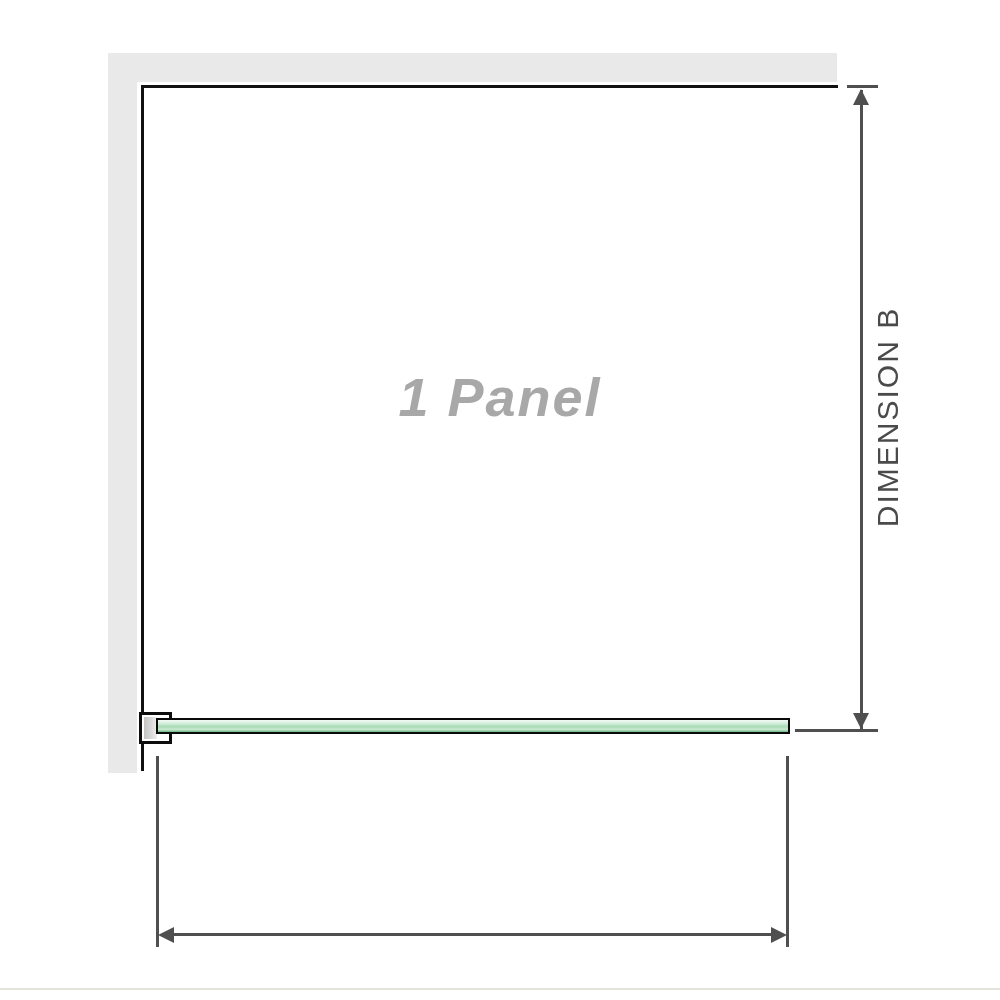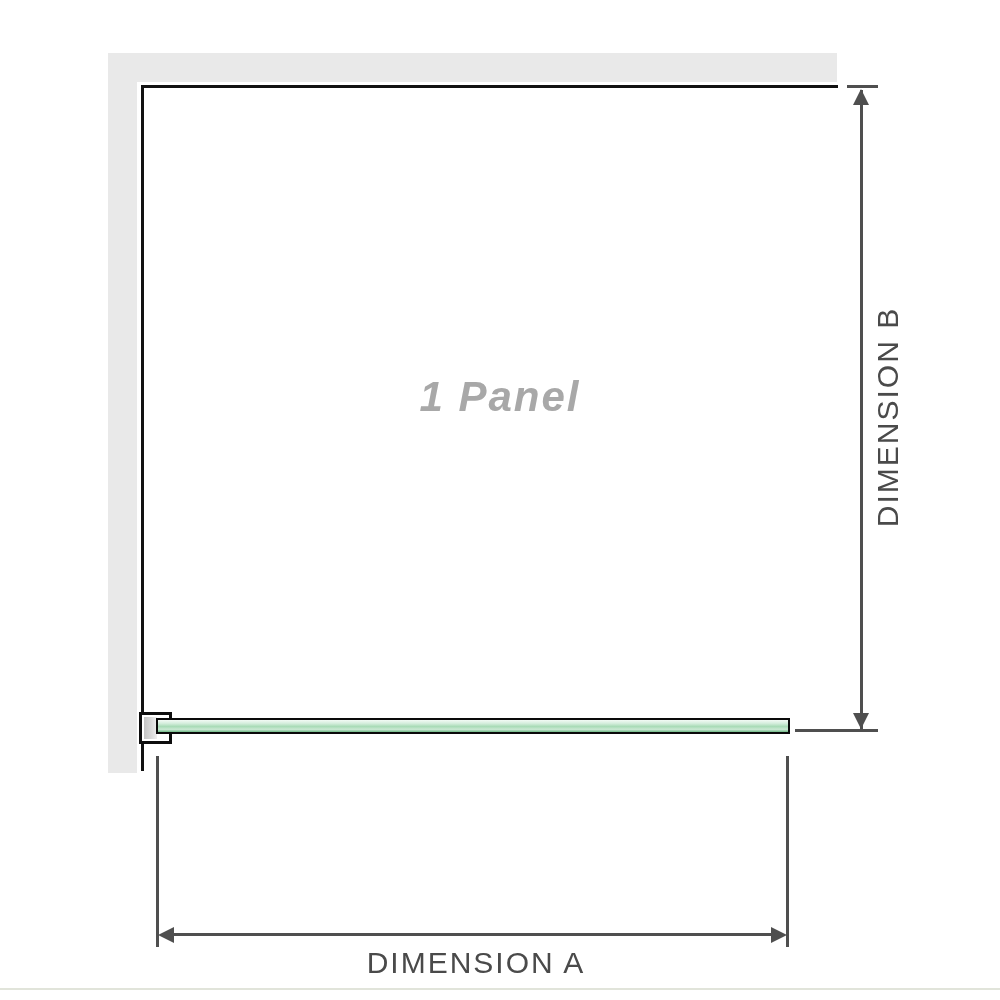--- a/index.html
+++ b/index.html
@@ -24,21 +24,21 @@
   
   .outline-top  { left: 141px; top: 85px; width: 697px; height: 3px; background: #111111; }
   .outline-left { left: 141px; top: 85px; width: 3px;  height: 686px; background: #111111; }
 
   
   .panel-label {
     left: 500px; top: 397px;
     transform: translate(-50%, -50%);
     font-style: italic;
     font-weight: 700;
-    font-size: 42px;
+    font-size: 54px;
     letter-spacing: 2px;
     color: #a8a8a8;
     white-space: nowrap;
   }
 
   
   .bracket {
     left: 139px; top: 712px;
     width: 33px; height: 32px;
     box-sizing: border-box;
@@ -138,17 +138,16 @@
   <div class="abs dim dimb-line"></div>
   <div class="abs dimb-arrow-up"></div>
   <div class="abs dimb-arrow-down"></div>
   <div class="abs dim-label dimb-label">DIMENSION B</div>
 
   <div class="abs dim dima-ext-left"></div>
   <div class="abs dim dima-ext-right"></div>
   <div class="abs dim dima-line"></div>
   <div class="abs dima-arrow-left"></div>
   <div class="abs dima-arrow-right"></div>
-  <div class="abs dim-label dima-label">DIMENSION A</div>
 
   <div class="abs baseline"></div>
 
 </div>
 
 </body></html>

